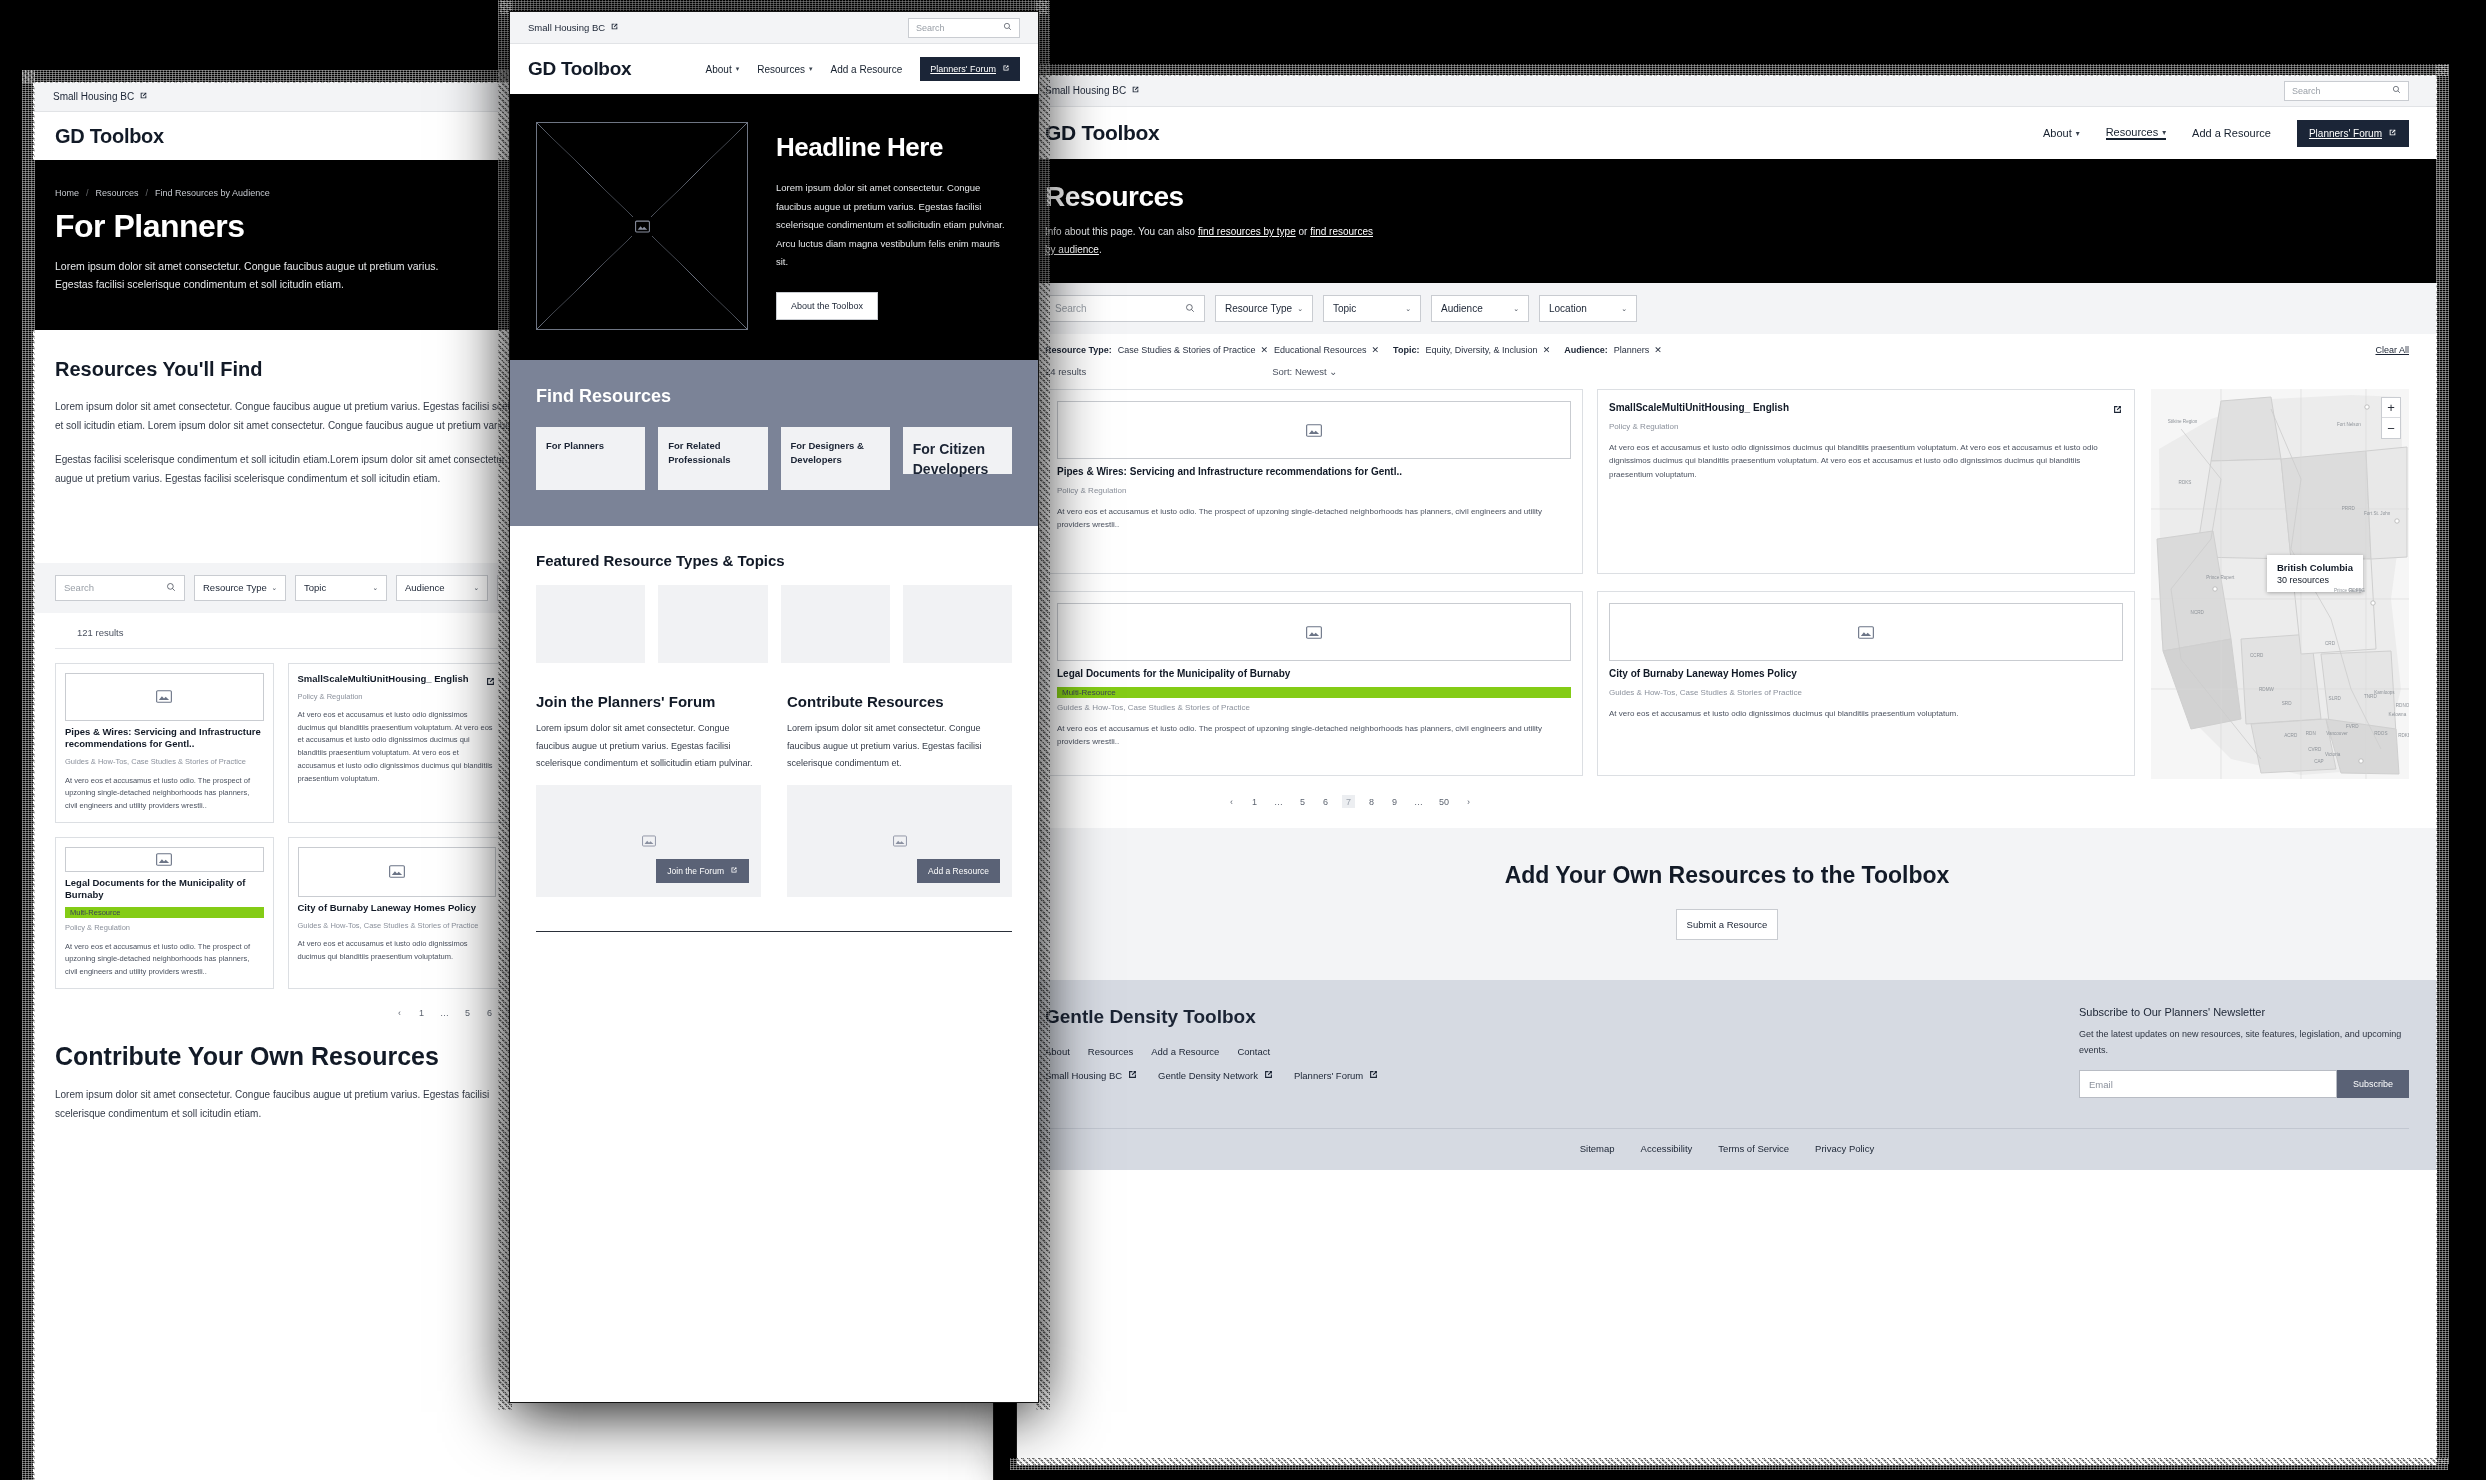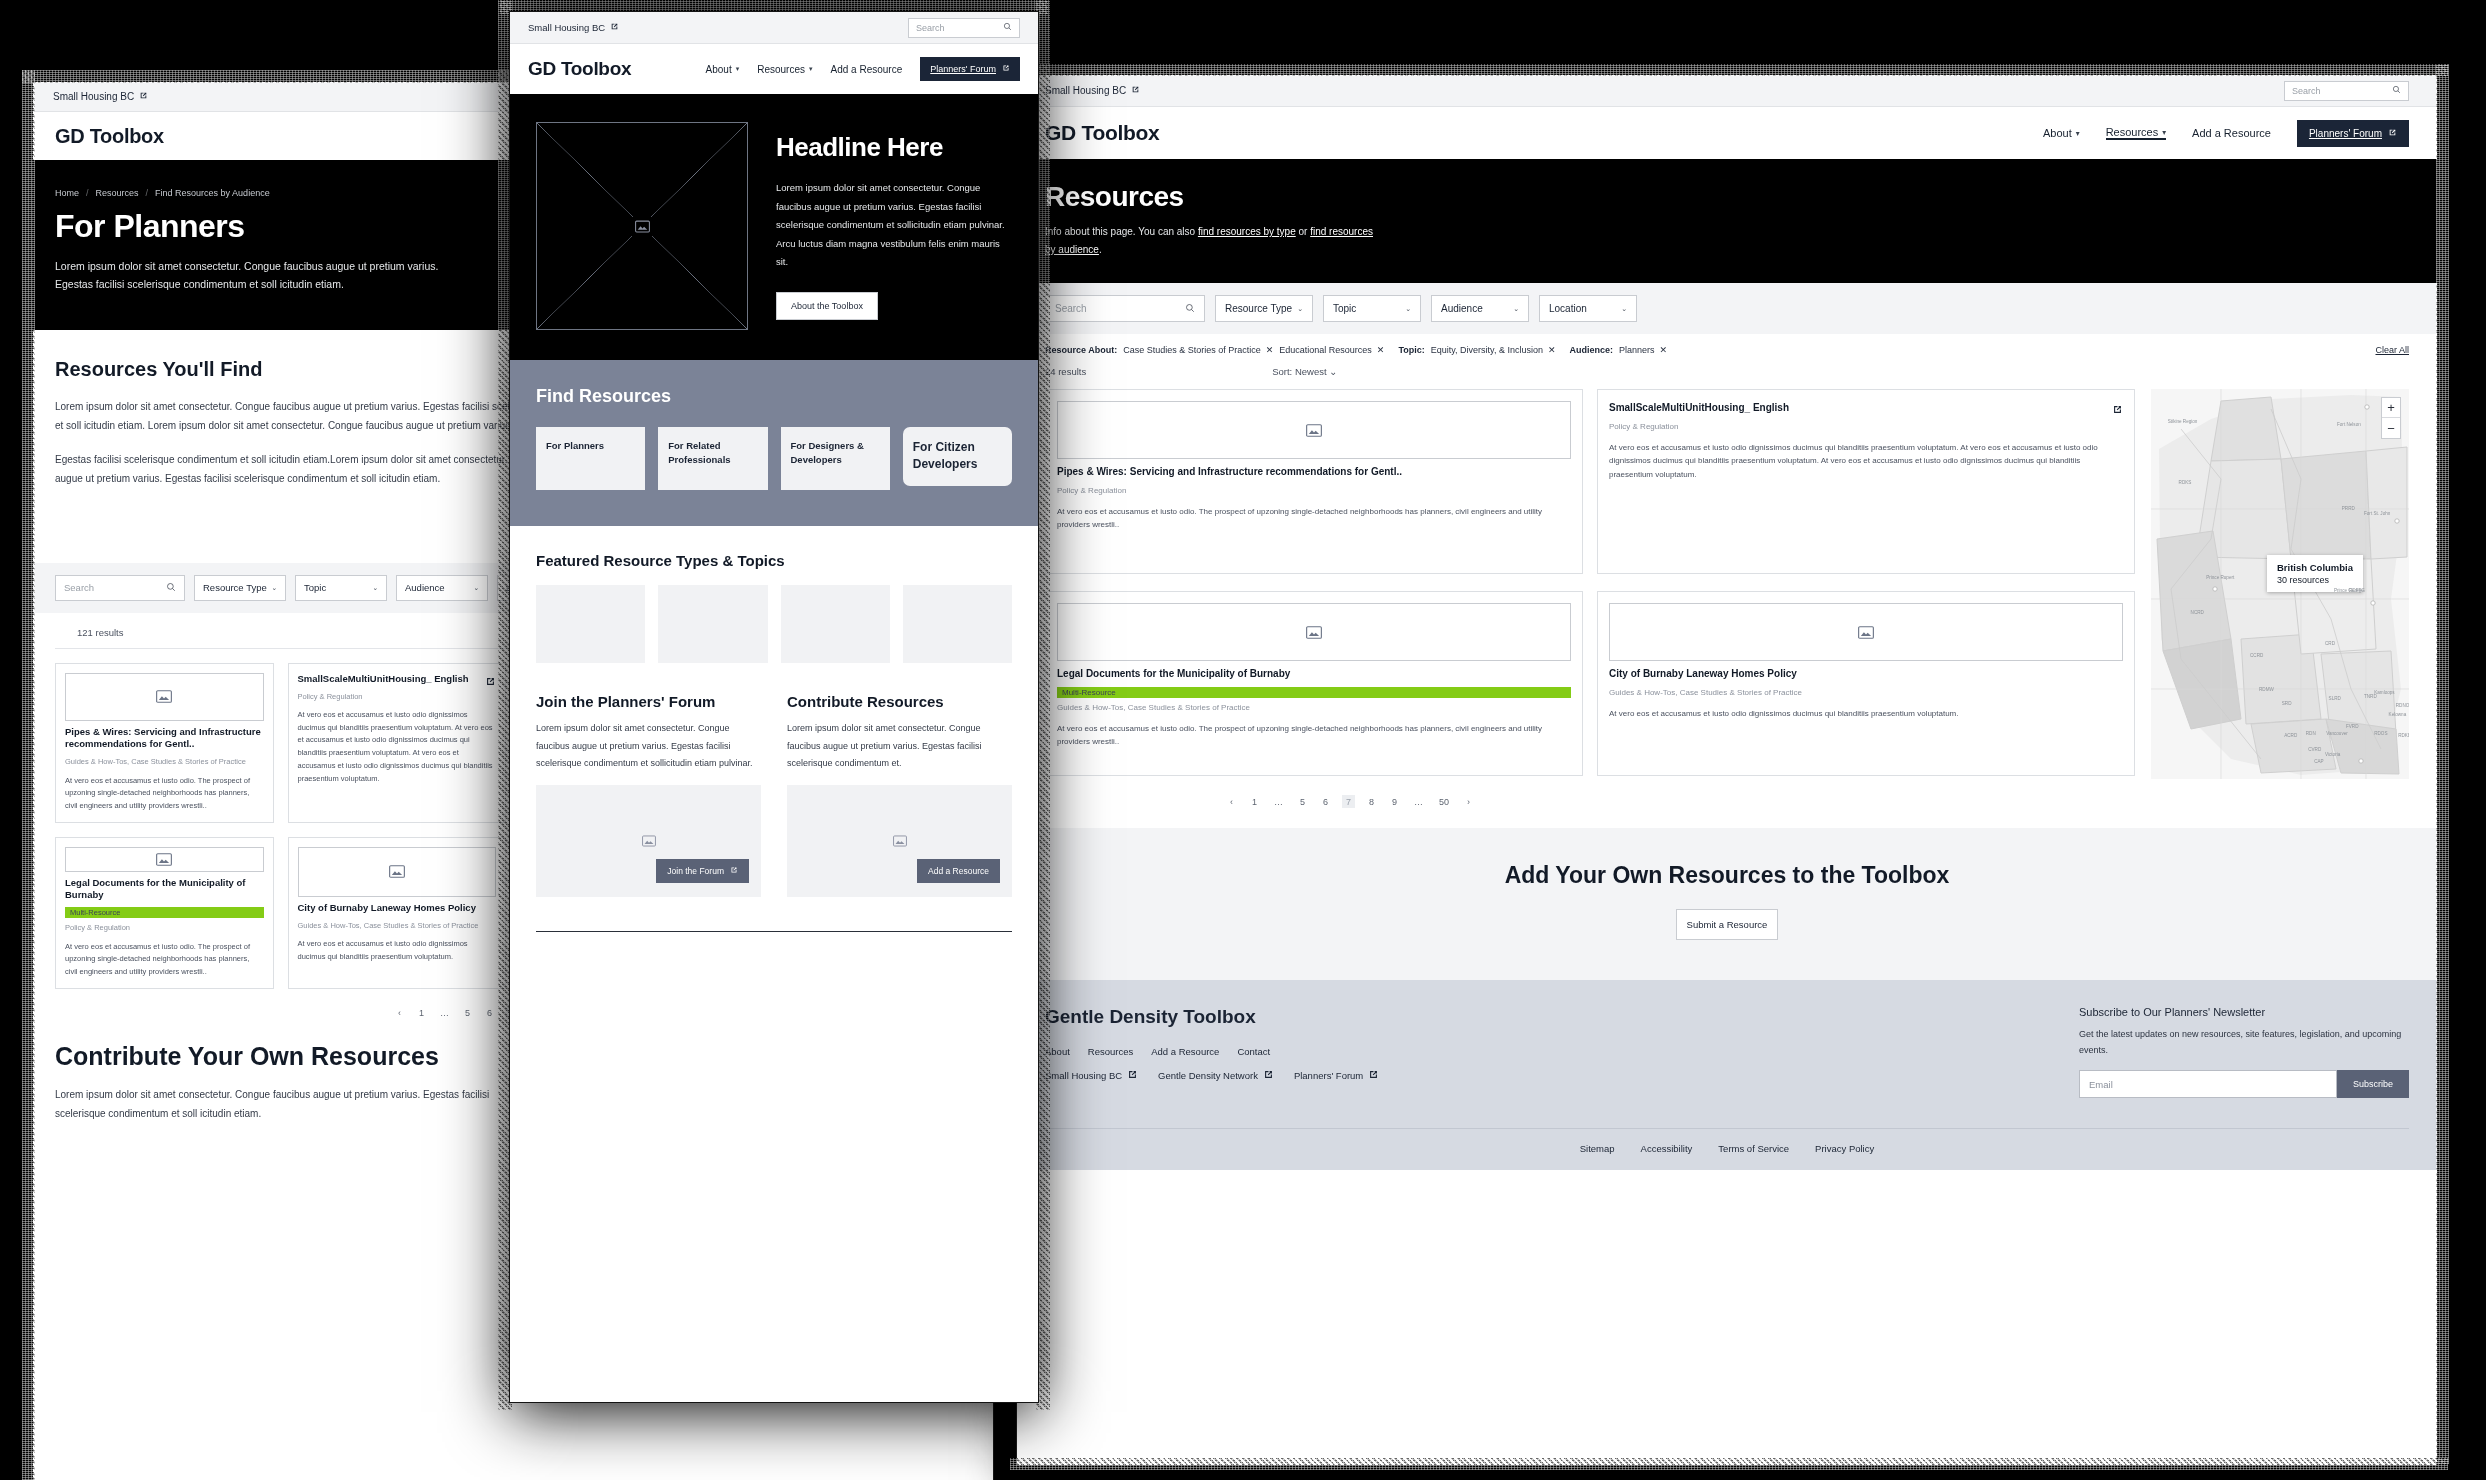--- a/index.html
+++ b/index.html
@@ -429,21 +429,21 @@
           <span class="caret">⌄</span>
       </div>
       <div class="select" style="width:98px;height:27px;padding:0 9px;font-size:10px;">
         <span>Location</span>
           <span class="caret">⌄</span>
       </div>
     </div>
 
     <div class="chipline" style="padding:11px 28px 0;gap:14px;font-size:9px;" id="right-chips">
         <div class="chip-group">
-          <span class="chip-label">Resource About:</span>
+          <span class="chip-label">Resource Type:</span>
           <span class="chip">Case Studies &amp; Stories of Practice<span>✕</span></span>
           <span class="chip">Educational Resources<span>✕</span></span>
         </div>
         <div class="chip-group">
           <span class="chip-label">Topic:</span>
           <span class="chip">Equity, Diversity, &amp; Inclusion<span>✕</span></span>
         </div>
         <div class="chip-group">
           <span class="chip-label">Audience:</span>
           <span class="chip">Planners<span>✕</span></span>
@@ -725,21 +725,21 @@
         </a>
       </div>
     </div>
 
     <div class="band-slate" style="padding:26px 26px 36px;">
       <div style="font-size:18px;font-weight:700;margin-bottom:20px;">Find Resources</div>
       <div style="display:grid;grid-template-columns:repeat(4,1fr);gap:13px;" id="audience-tiles">
           <div class="tile" style="height: 63px; padding: 12px 10px; font-size: 9.5px; font-weight: 700; line-height: 1.45;">For Planners</div>
           <div class="tile" style="height: 63px; padding: 12px 10px; font-size: 9.5px; font-weight: 700; line-height: 1.45;">For Related Professionals</div>
           <div class="tile" style="height: 63px; padding: 12px 10px; font-size: 9.5px; font-weight: 700; line-height: 1.45;">For Designers &amp; Developers</div>
-          <div class="tile" style="height: 59px; padding: 12px 10px; font-size: 12px; font-weight: 700; line-height: 1.45; border-radius: 7px;">For Citizen Developers</div>
+          <div class="tile" style="height: 47px; padding: 12px 10px; font-size: 14px; font-weight: 700; line-height: 1.45;">For Citizen Developers</div>
         </div>
     </div>
 
     <div style="padding:26px 26px 0;">
       <div class="sec-title" style="font-size:15px;margin-bottom:16px;">Featured Resource Types &amp; Topics</div>
       <div style="display:grid;grid-template-columns:repeat(4,1fr);gap:13px;">
         <div class="ph" style="height:78px;"></div>
         <div class="ph" style="height:78px;"></div>
         <div class="ph" style="height:78px;"></div>
         <div class="ph" style="height:78px;"></div>

